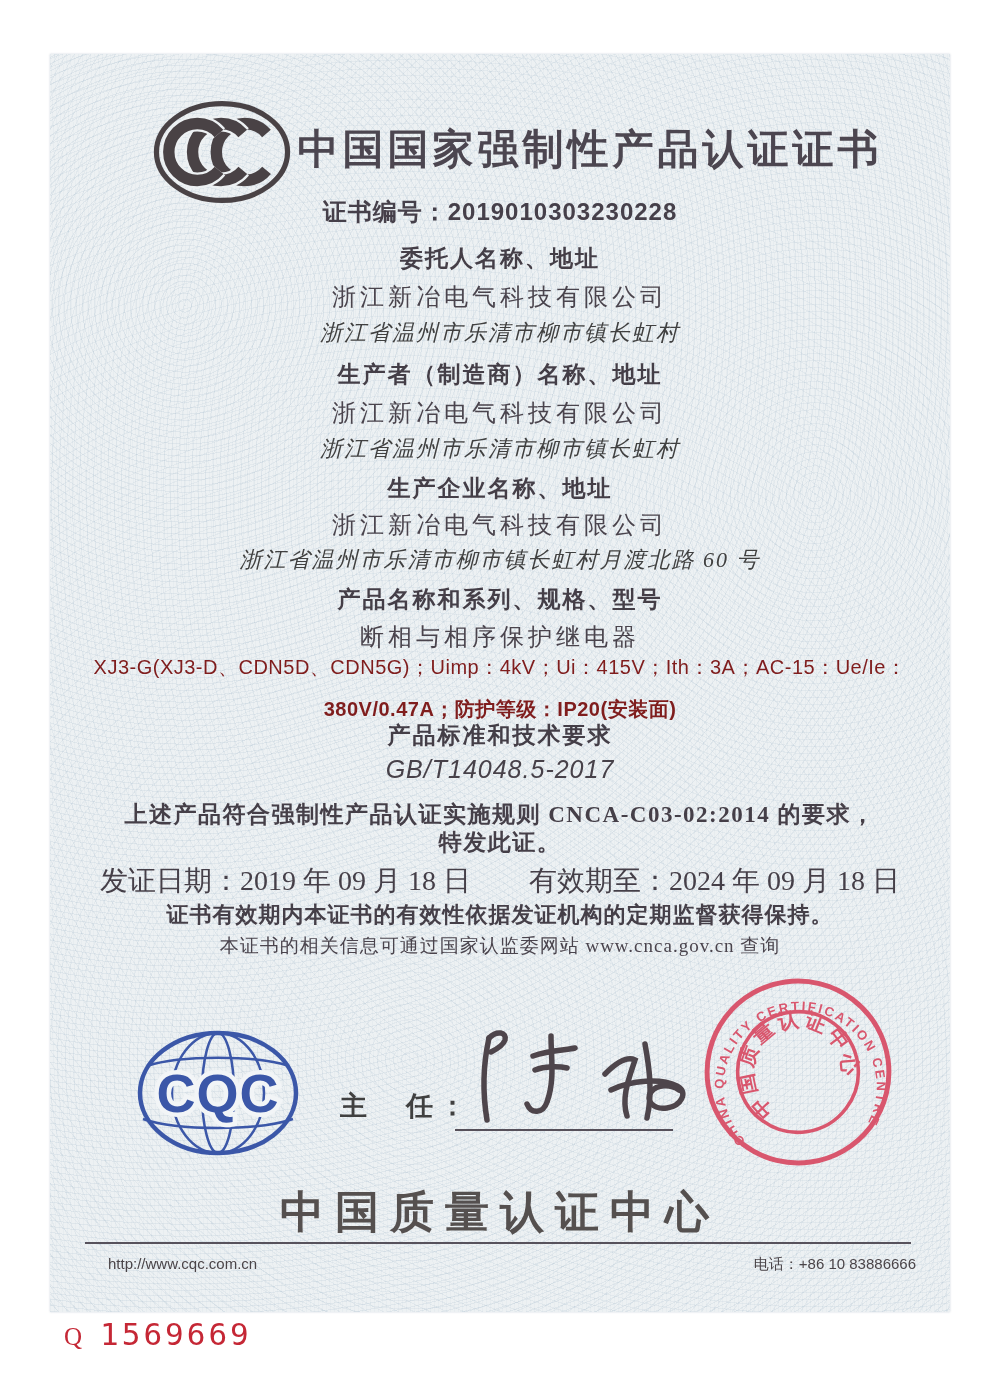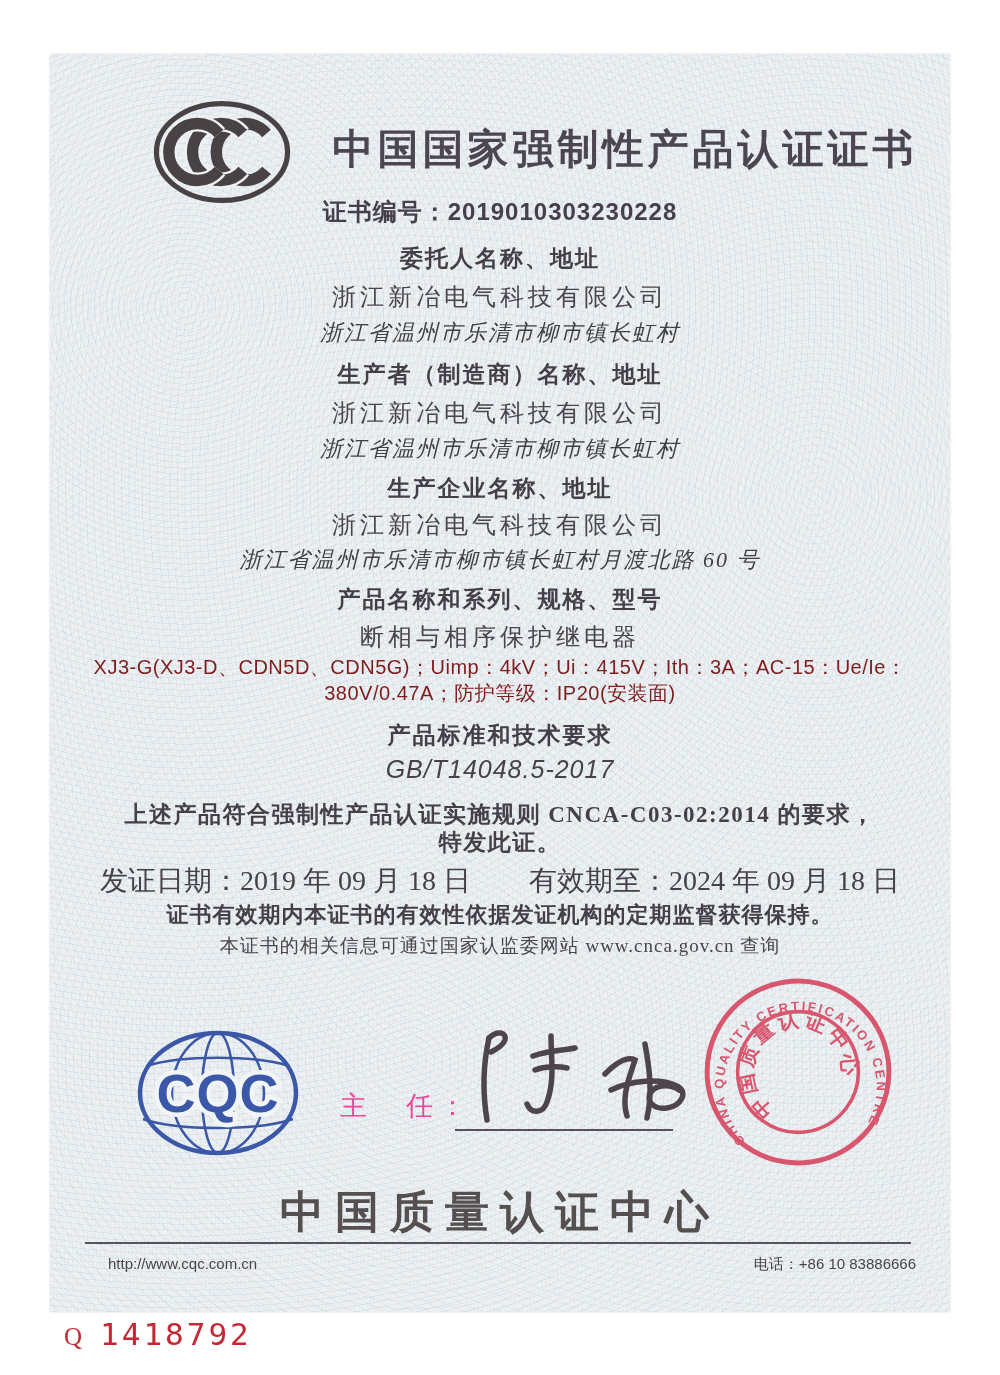--- a/index.html
+++ b/index.html
@@ -14,39 +14,39 @@
     background-image:
       repeating-radial-gradient(circle at 15% 20%, rgba(150,175,195,.16) 0 1px, transparent 1px 6px),
       repeating-radial-gradient(circle at 85% 35%, rgba(150,175,195,.13) 0 1px, transparent 1px 7px),
       repeating-radial-gradient(circle at 40% 80%, rgba(150,175,195,.12) 0 1px, transparent 1px 8px),
       repeating-linear-gradient(88deg, rgba(150,175,195,.07) 0 1px, transparent 1px 4px);
     box-shadow:0 0 2px rgba(120,140,160,.35);
   }
   .abs{position:absolute;left:0;width:1000px;text-align:center;}
   .title{
     font-family:"Liberation Sans","DejaVu Sans",sans-serif;font-weight:bold;
-    font-size:41px;letter-spacing:4px;color:#4c4650;margin-left:35px;
+    font-size:41px;letter-spacing:4px;color:#4c4650;
   }
   .certno{font-size:24px;font-weight:bold;letter-spacing:1px;}
   .certno .num{font-family:"Liberation Sans","DejaVu Sans",sans-serif;}
   .heading{font-size:23px;font-weight:bold;letter-spacing:2px;color:#443e47;}
   .kai{font-size:24px;letter-spacing:4px;color:#4a444d;}
   .kai-sm{font-size:22px;letter-spacing:2px;color:#404040;font-style:italic;}
   .spec{font-family:"Liberation Sans","DejaVu Sans",sans-serif;font-size:20px;color:#7f1d1d;letter-spacing:.5px;}
   .std{font-family:"Liberation Sans","DejaVu Sans",sans-serif;font-size:25px;color:#474149;letter-spacing:1px;font-style:italic;}
   .stmt{font-size:23px;font-weight:bold;letter-spacing:1.5px;color:#453f48;}
   .dates{font-size:28px;font-weight:normal;color:#453f48;}
   .dates .gap{display:inline-block;width:58px;}
   .note-b{font-size:22px;font-weight:bold;letter-spacing:1px;color:#453f48;}
   .note-s{font-size:19px;letter-spacing:1px;color:#4a444d;}
   .org-title{
     font-family:"Liberation Sans","DejaVu Sans",sans-serif;font-weight:bold;
     font-size:44px;letter-spacing:11px;color:#55504f;
   }
-  .sig-label{font-size:27px;font-weight:normal;letter-spacing:6px;color:#ec4899;}
+  .sig-label{font-size:27px;font-weight:bold;letter-spacing:6px;color:#404040;}
   .sig-underline{position:absolute;left:455px;top:1129px;width:218px;height:2px;background:#56505a;}
   .rule{position:absolute;left:85px;top:1242px;width:826px;height:2px;background:#57525c;}
   .footer-row{position:absolute;left:8px;top:1252px;width:1000px;height:26px;
     font-family:"Liberation Sans","DejaVu Sans",sans-serif;font-size:15px;color:#4a4448;}
   .footer-url{position:absolute;left:100px;top:3px;}
   .footer-addr{position:absolute;left:300px;width:400px;text-align:center;top:3px;}
   .footer-phone{position:absolute;right:92px;top:3px;}
   .serial{position:absolute;left:64px;top:1316px;color:#c52735;}
   .serial .q{font-size:25px;font-family:"Liberation Serif",serif;}
   .serial .n{font-size:31px;font-family:"DejaVu Sans Mono","Liberation Mono",monospace;letter-spacing:3px;margin-left:18px;}
@@ -83,21 +83,21 @@
 <div class="abs kai" style="top:397px;">浙江新冶电气科技有限公司</div>
 <div class="abs kai-sm" style="top:434px;">浙江省温州市乐清市柳市镇长虹村</div>
 
 <div class="abs heading" style="top:473px;">生产企业名称、地址</div>
 <div class="abs kai" style="top:509px;">浙江新冶电气科技有限公司</div>
 <div class="abs kai-sm" style="top:545px;">浙江省温州市乐清市柳市镇长虹村月渡北路 60 号</div>
 
 <div class="abs heading" style="top:584px;">产品名称和系列、规格、型号</div>
 <div class="abs kai" style="top:621px;">断相与相序保护继电器</div>
 <div class="abs spec" style="top:654px;">XJ3-G(XJ3-D、CDN5D、CDN5G)；Uimp：4kV；Ui：415V；Ith：3A；AC-15：Ue/Ie：</div>
-<div class="abs spec" style="top:680px;">380V/0.47A；防护等级：IP20(安装面)</div>
+<div class="abs spec" style="top:696px;font-weight:bold;">380V/0.47A；防护等级：IP20(安装面)</div>
 
 <div class="abs heading" style="top:720px;">产品标准和技术要求</div>
 <div class="abs std" style="top:755px;">GB/T14048.5-2017</div>
 
 <div class="abs stmt" style="top:799px;">上述产品符合强制性产品认证实施规则 CNCA-C03-02:2014 的要求，</div>
 <div class="abs stmt" style="top:827px;">特发此证。</div>
 
 <div class="abs dates" style="top:862px;">
   <span>发证日期：</span><span>2019 年 09 月 18 日</span><span class="gap"></span><span>有效期至：</span><span>2024 年 09 月 18 日</span>
 </div>
@@ -150,14 +150,14 @@
 <div class="abs org-title" style="top:1183px;">中国质量认证中心</div>
 
 <div class="rule"></div>
 
 <div class="footer-row">
   <span class="footer-url">http://www.cqc.com.cn</span>
   <span class="footer-phone"><span>电话：</span><span>+86 10 83886666</span></span>
 </div>
 
 <div class="serial">
-  <span class="q">Q</span><span class="n">1418792</span>
+  <span class="q">Q</span><span class="n">1569669</span>
 </div>
 
 </body></html>

